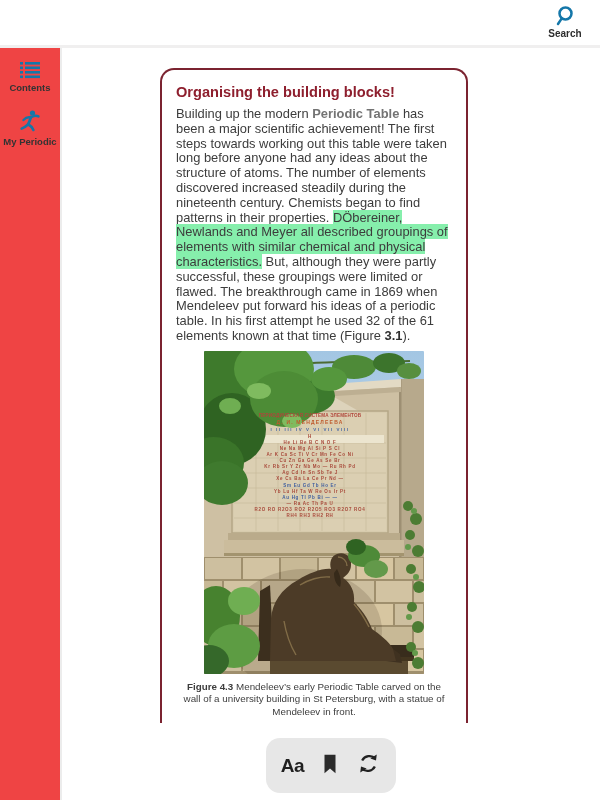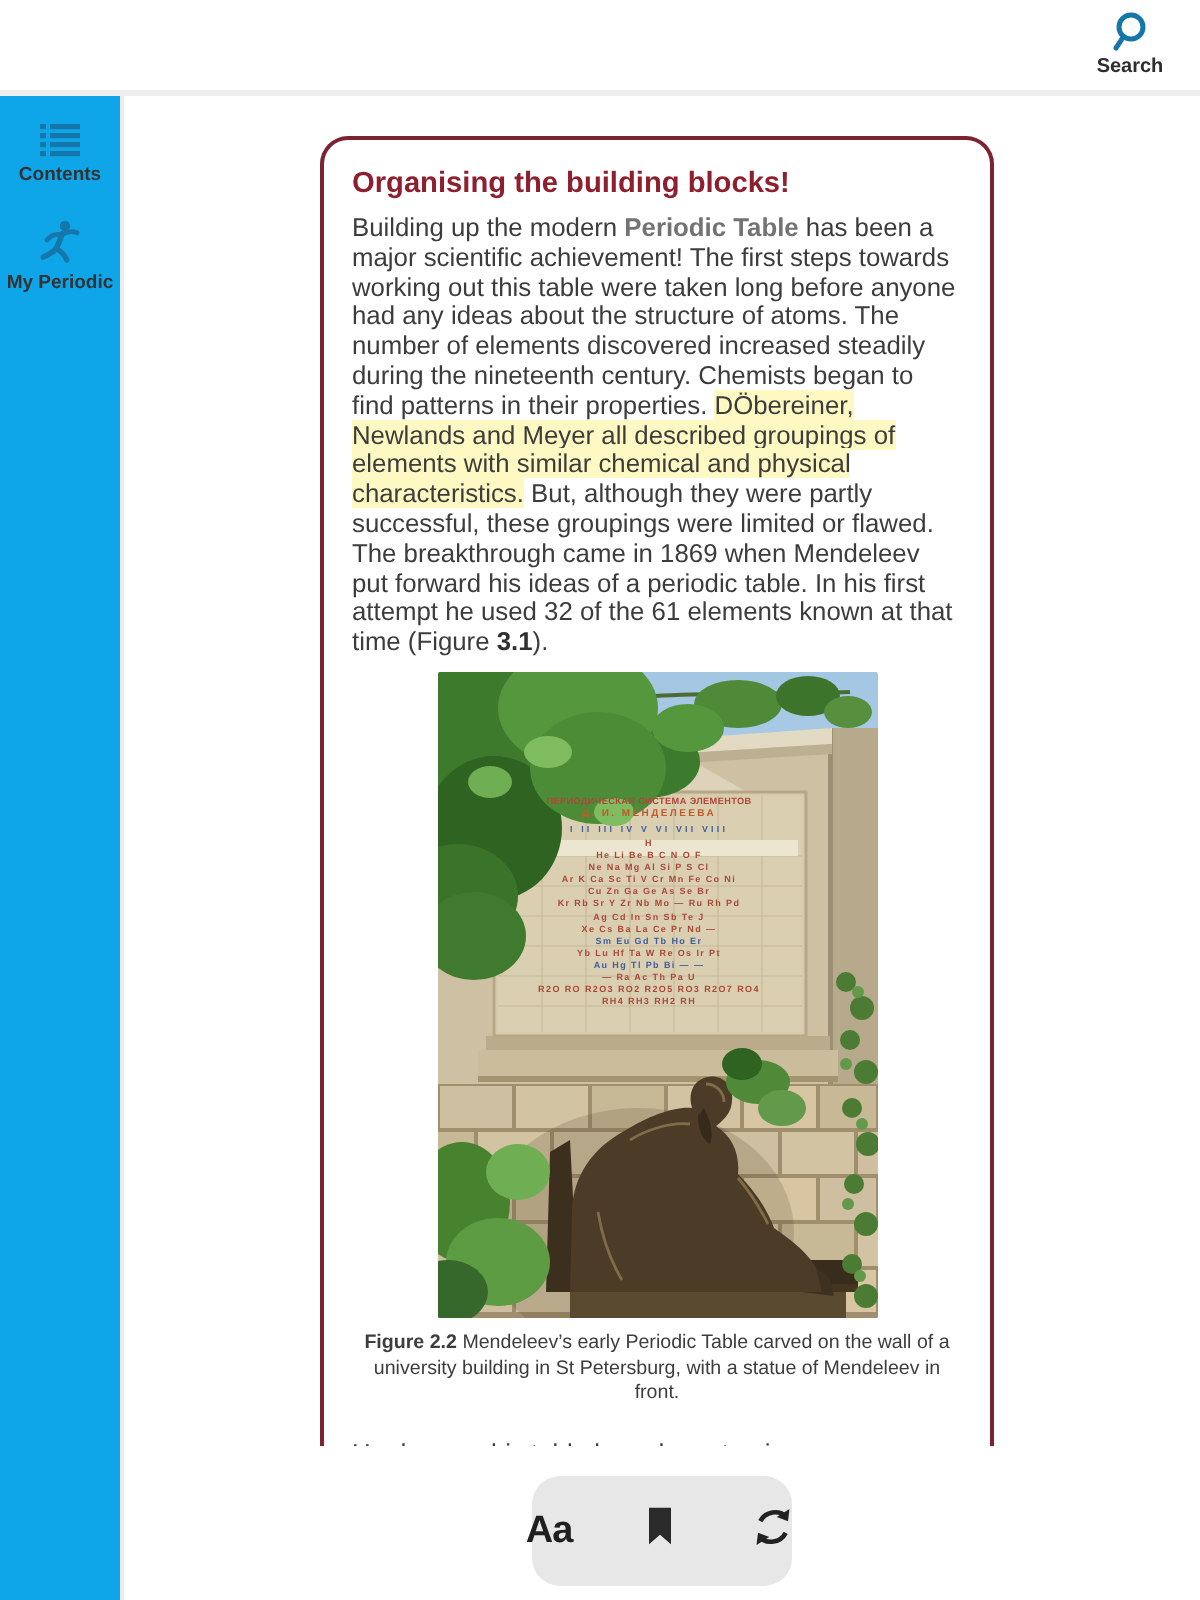--- a/index.html
+++ b/index.html
@@ -10,54 +10,54 @@
   }
   
   .topbar{position:absolute;left:0;top:0;width:600px;height:45px;background:#fff;
           border-bottom:3px solid #f0efef;z-index:5;}
   .nav-btn{position:absolute;top:4px;width:66px;text-align:center;cursor:pointer;}
   .nav-btn svg{display:block;margin:0 auto;}
   .nav-lbl{font-size:10px;font-weight:bold;color:#2d2d2d;margin-top:0px;}
   #home-btn{left:0;}
   #search-btn{right:2px;}
   
-  .sidebar{position:absolute;left:0;top:48px;width:60px;bottom:0;background:#0ea5e9;
+  .sidebar{position:absolute;left:0;top:48px;width:60px;bottom:0;background:#ef4444;
            border-right:2px solid #ececec;z-index:4;}
   .side-item{position:absolute;left:0;right:0;text-align:center;cursor:pointer;}
   .side-item svg{display:block;margin:0 auto;}
   .side-lbl{font-size:9.5px;font-weight:bold;color:#333;margin-top:2px;}
   #contents-item{top:12px;}
   #activity-item{top:60px;}
   
-  .card{position:absolute;left:160px;top:68px;width:337px;height:655px;box-sizing:border-box;
+  .card{position:absolute;left:160px;top:68px;width:308px;height:655px;box-sizing:border-box;
         background:#fff;border:2px solid #7b2330;border-bottom:none;
         border-radius:14px 14px 0 0;padding:12px 14px 0 14px;overflow:hidden;}
   .heading{font-size:14.6px;font-weight:bold;color:#8e1f2e;margin:2px 0 6px 0;line-height:17px;}
   .bodytext{font-size:12.9px;line-height:14.8px;color:#3c3c3c;margin:0;}
   .term{font-weight:bold;color:#737373;}
-  mark.hl{background:#fef9c3;color:inherit;padding:0;}
+  mark.hl{background:#86efac;color:inherit;padding:0;}
   .figref{font-weight:bold;color:#303030;}
   
   .figure{margin:7px 0 0 0;}
   .photo{width:220px;height:323px;margin:0 auto;position:relative;overflow:hidden;
          border-radius:1px;}
   .photo svg{position:absolute;left:0;top:0;}
   .plaque-overlay{position:absolute;left:30px;top:62px;width:152px;text-align:center;
                   pointer-events:none;}
   .p-title{font-size:4.6px;font-weight:bold;color:#b0453a;letter-spacing:.2px;line-height:6px;white-space:nowrap;}
   .p-sub{font-size:5px;font-weight:bold;color:#bf5a2d;letter-spacing:1.2px;line-height:7px;white-space:nowrap;}
   .p-groups{font-size:4.4px;font-weight:bold;color:#3c5fa3;letter-spacing:1.6px;line-height:8px;white-space:nowrap;}
   .p-row{font-size:4.5px;font-weight:bold;color:#a8493a;letter-spacing:.7px;line-height:6.1px;white-space:nowrap;}
   .p-row.blue{color:#3f5e9e;}
   .caption{font-size:9.8px;line-height:12.6px;color:#3d3d3d;text-align:center;margin-top:7px;
            padding:0 4px;}
   .para2{margin-top:16px;}
   
   .toolbar{position:absolute;left:266px;top:738px;width:130px;height:55px;background:#e7e7e7;
-           border-radius:14px;display:flex;align-items:center;justify-content:center;gap:33px;z-index:6;}
+           border-radius:14px;display:flex;align-items:center;justify-content:center;gap:15px;z-index:6;}
   .tool-btn{display:flex;align-items:center;justify-content:center;cursor:pointer;}
   .aa{font-size:19px;font-weight:bold;color:#1f1f1f;letter-spacing:-.5px;line-height:1;}
 </style>
 </head>
 <body>
 
 <div class="topbar">
   <div class="nav-btn" id="search-btn">
     <span>
       <svg width="24" height="24" viewBox="0 0 24 24" fill="none">
@@ -263,21 +263,21 @@
         <div class="p-row">Ag Cd In Sn Sb Te J</div>
         <div class="p-row">Xe Cs Ba La Ce Pr Nd —</div>
         <div class="p-row blue">Sm Eu Gd Tb Ho Er</div>
         <div class="p-row">Yb Lu Hf Ta W Re Os Ir Pt</div>
         <div class="p-row blue">Au Hg Tl Pb Bi — —</div>
         <div class="p-row">— Ra Ac Th Pa U</div>
         <div class="p-row">R2O RO R2O3 RO2 R2O5 RO3 R2O7 RO4</div>
         <div class="p-row">RH4 RH3 RH2 RH</div>
       </div>
     </div>
-    <div class="caption"><b>Figure 2.2</b><span> Mendeleev’s early Periodic Table carved on the wall of a university building in St Petersburg, with a statue of Mendeleev in front.</span></div>
+    <div class="caption"><b>Figure 4.3</b><span> Mendeleev’s early Periodic Table carved on the wall of a university building in St Petersburg, with a statue of Mendeleev in front.</span></div>
   </div>
 
   <p class="bodytext para2">He drew up his table based on atomic masses, as others had done before him. But his success was mainly due to</p>
 
 </div>
 
 <div class="toolbar">
   <div class="tool-btn aa">Aa</div>
   <div class="tool-btn">
     <span>

